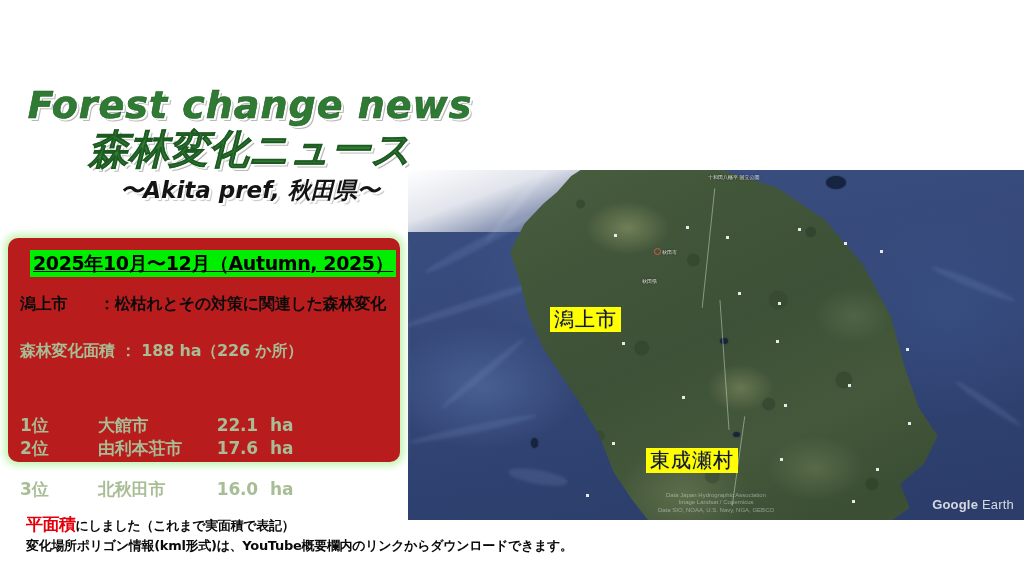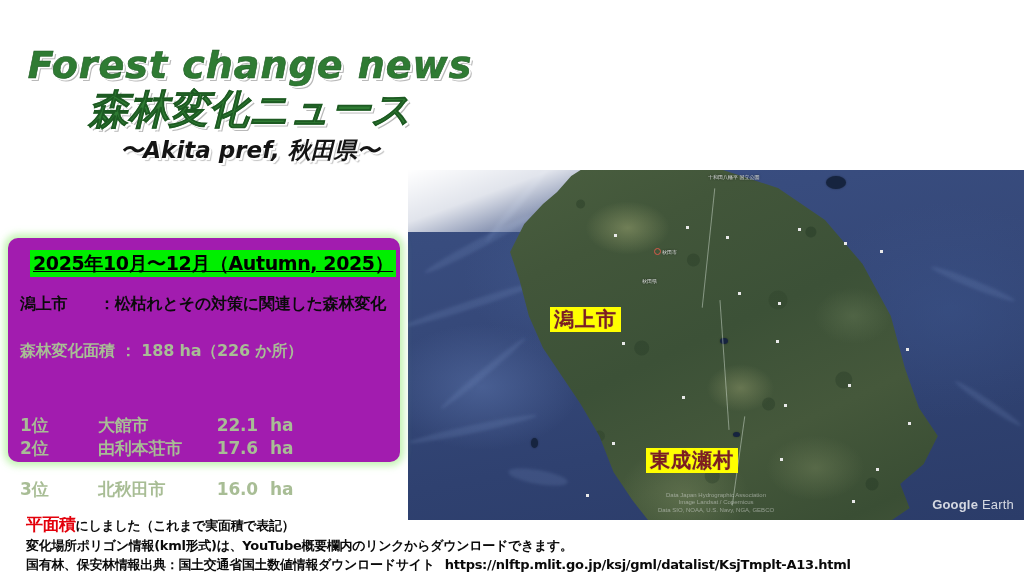--- a/index.html
+++ b/index.html
@@ -32,20 +32,21 @@
     font-style: italic;
     letter-spacing: 1px;
     color: #2f7b33;
     -webkit-text-stroke: 0.6px #1d5a22;
     text-shadow:
        2px 2px 0 #ffffff,
        3px 3px 0 #b9b9b9,
       -1px -1px 0 #ffffff;
     line-height: 1.0;
     white-space: nowrap;
+    margin-top: 40px;
   }
   .title-jp {
     font-family: "DejaVu Sans", sans-serif;
     font-size: 40px;
     font-weight: bold;
     font-style: italic;
     color: #2f7b33;
     -webkit-text-stroke: 0.6px #1d5a22;
     text-shadow:
        2px 2px 0 #ffffff,
@@ -193,42 +194,42 @@
     z-index: 13;
     text-align: center;
   }
   .ge-watermark b { font-weight: bold; }
   .ge-watermark span { font-weight: normal; }
 
   
   .place-label {
     position: absolute;
     background: #ffff00;
-    color: #7f1d1d;
+    color: #0f172a;
     font-family: "DejaVu Sans", sans-serif;
     font-size: 20px;
-    font-weight: bold;
+    font-weight: normal;
     line-height: 1.12;
     padding: 1px 4px 2px 4px;
     letter-spacing: 1px;
     white-space: nowrap;
     z-index: 15;
     text-shadow: 0 0 1px rgba(120,120,120,.9);
   }
   .place-kamikita { left: 142px; top: 137px; }
   .place-higashi  { left: 238px; top: 278px; }
 
   
   .info-panel {
     position: absolute;
     left: 8px;
     top: 238px;
     width: 392px;
     height: 224px;
-    background: #a21caf;
+    background: #b91c1c;
     border-radius: 10px;
     box-shadow: 0 0 7px 4px rgba(150,235,120,.55);
     z-index: 20;
   }
   .panel-date {
     position: absolute;
     left: 22px;
     top: 12px;
     background: #00ef00;
     color: #000000;
@@ -394,16 +395,13 @@
   <div class="rank-row r3">
     <span class="rk">3位</span><span class="city">北秋田市</span><span class="val">16.0</span><span class="unit">ha</span>
   </div>
 </div>
 
 <div class="footer">
   <div class="foot-row foot-1">
     <span class="redmark">平面積</span><span class="rest">にしました（これまで実面積で表記）</span>
   </div>
   <div class="foot-row foot-2">変化場所ポリゴン情報(kml形式)は、YouTube概要欄内のリンクからダウンロードできます。</div>
-  <div class="foot-row foot-3">
-    <span>国有林、保安林情報出典：国土交通省国土数値情報ダウンロードサイト</span><span class="url">https://nlftp.mlit.go.jp/ksj/gml/datalist/KsjTmplt-A13.html</span>
-  </div>
 </div>
 
 </body></html>

